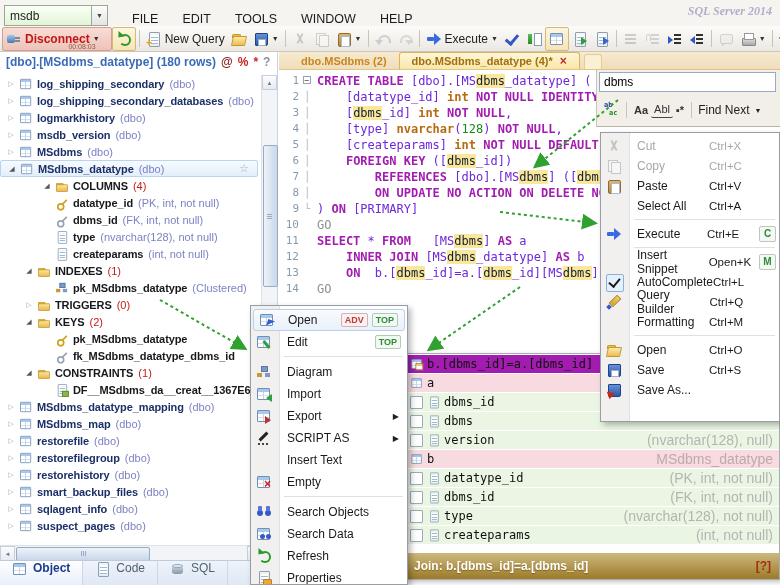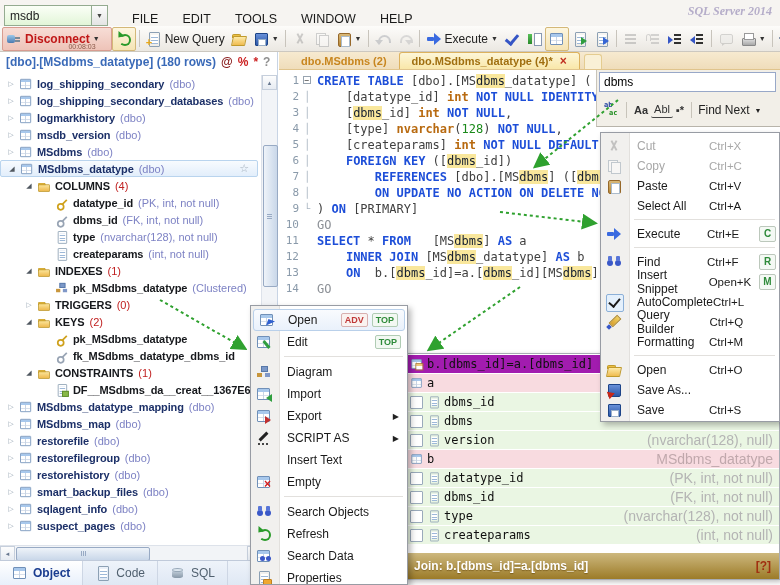--- a/index.html
+++ b/index.html
@@ -129,41 +129,41 @@
   .vscroll{position:absolute;right:0;top:23px;width:16px;height:470px;background:#f2f4f7;border-left:1px solid #dde2ea;box-sizing:border-box}
   .sb-btn{height:15px;background:linear-gradient(#fdfdfd,#e6ebf2);border:1px solid #c6cfdc;font-size:6px;color:#687890;display:flex;align-items:center;justify-content:center;box-sizing:border-box}
   .sb-btn.bottom{position:absolute;bottom:0;left:0;right:0}
   .vthumb{position:absolute;left:1px;top:70px;width:13px;height:140px;background:linear-gradient(to right,#eef3f9,#c9d7e9);border:1px solid #98aac4;border-radius:2px}
   .vthumb::after{content:"";position:absolute;left:3px;top:50%;width:5px;height:1px;background:#98aac4;box-shadow:0 2px #98aac4,0 -2px #98aac4}
   .hscroll{position:absolute;left:0;top:493px;width:262px;height:15px;background:#f2f4f7;border-top:1px solid #dde2ea;box-sizing:border-box;display:flex}
   .hthumb{position:absolute;left:16px;top:1px;width:132px;height:12px;background:linear-gradient(#eef3f9,#c9d7e9);border:1px solid #98aac4;border-radius:2px}
   .hthumb::after{content:"";position:absolute;top:3px;left:50%;width:1px;height:5px;background:#98aac4;box-shadow:2px 0 #98aac4,-2px 0 #98aac4}
   .corner{position:absolute;right:0;top:493px;width:16px;height:15px;background:#eef0f4}
   .panel-tabs{position:absolute;left:0;top:508px;width:278px;height:25px;background:linear-gradient(#eef3fa,#dfe8f4);border-top:1px solid #c0cada;display:flex;box-sizing:border-box}
-  .ptab{display:flex;align-items:center;gap:5px;padding:0 12px;color:#50606f;border-right:1px solid #cdd6e4;font-size:12px}
+  .ptab{display:flex;gap:5px;padding:0 12px;color:#50606f;border-right:1px solid #cdd6e4;font-size:12px}
   .ptab.active{background:linear-gradient(#ffffff,#e8f0fb);color:#1a3c8f;font-weight:bold}
   
   .editor{position:absolute;left:279px;top:52px;width:501px;height:533px;background:#fff}
   .ed-tabs{height:18px;background:linear-gradient(#f7ead0,#efddba);border-bottom:1px solid #e0c48c;display:flex;align-items:flex-end;padding-left:10px;box-sizing:border-box}
   .ed-tab{height:16px;line-height:16px;padding:0 12px;font-size:11px;font-weight:bold;color:#c8861f;white-space:nowrap}
   .ed-tab.active{background:linear-gradient(#fdf6d8,#f9e7a9);border:1px solid #ddb25e;border-bottom:none;border-radius:3px 3px 0 0;color:#a06f10;display:flex;align-items:center;gap:7px}
   .ed-close{color:#c03020;font-weight:bold;font-size:12px}
   .ed-stub{width:16px;height:14px;background:#f9f0d6;border:1px solid #e4cc90;border-bottom:none;border-radius:3px 3px 0 0;margin-left:4px}
   .code{position:absolute;left:0;top:18px;width:501px;height:515px;background:#fff;
         font-family:"DejaVu Sans Mono",monospace;font-size:12px;padding-top:3px;box-sizing:border-box}
   .cl{height:16px;line-height:16px;display:flex;white-space:pre}
   .ln{width:20px;text-align:right;color:#8a9aaa;font-size:11px;flex:none}
   .fold{width:16px;text-align:center;color:#a8b4c0;font-size:10px;flex:none;position:relative}
   .foldbox{position:absolute;left:4px;top:3px;width:8px;height:8px;border:1px solid #98a4b0;background:#fff;
            font:8px/8px "DejaVu Sans Mono",monospace;color:#333;text-align:center;box-sizing:border-box}
   .ltx{padding-left:2px}
-  .seg-k{color:#1d4ed8;font-weight:bold}
+  .seg-k{color:#a21caf;font-weight:bold}
   .seg-t{color:#b86a10;font-weight:bold}
   .seg-n{color:#1a8a1a}
-  .seg-i{color:#404040}
+  .seg-i{color:#6d28d9}
   .seg-g{color:#8c9096}
   .seg-h{background:#f9e79c;color:#141e30}
   
   .search-panel{position:absolute;left:596px;top:70px;width:184px;height:57px;background:#f2efe8;
         border-left:1px solid #c8c4ba;border-bottom:1px solid #b8b4aa;box-sizing:border-box;z-index:4}
   .search-input{position:absolute;left:2px;top:2px;width:177px;height:20px;background:#fff;border:1px solid #98a8c8;
         font:12px "Liberation Sans",sans-serif;padding:0 4px;box-sizing:border-box}
   .search-toolbar{position:absolute;left:0;top:26px;width:184px;height:28px;display:flex;align-items:center;padding-left:3px}
   .st-btn{display:flex;align-items:center;padding:2px 3px;border-radius:2px;color:#333}
   .st-case{font-weight:bold;font-size:11px}
@@ -358,21 +358,21 @@
           <span class="lbl">MSdbms</span>
           <span class="sfx">(dbo)</span>
         </div>
         <div class="trow sel t-table" style="padding-left: 4px;">
           <span class="exp e">◢</span>
           <span class="ic ic-table-icon"></span>
           <span class="lbl">MSdbms_datatype</span>
           <span class="sfx">(dbo)</span>
           <span class="star">☆</span>
         </div>
-        <div class="trow" style="padding-left: 22px;">
+        <div class="trow" style="padding-left: 40px;">
           <span class="exp e">◢</span>
           <span class="ic ic-folder-icon"></span>
           <span class="lbl">COLUMNS</span>
           <span class="cnt">(4)</span>
         </div>
         <div class="trow" style="padding-left: 40px;">
           <span class="exp"></span>
           <span class="ic ic-key-gold-icon"></span>
           <span class="lbl">datatype_id</span>
           <span class="sfx">(PK, int, not null)</span>
@@ -681,26 +681,26 @@
         <div class="m-row">
           <span class="ic ic-table-empty-icon mi"></span>
           <span>Empty</span>
         </div>
         <div class="m-sep"></div>
         <div class="m-row">
           <span class="ic ic-binoculars-icon mi"></span>
           <span>Search Objects</span>
         </div>
         <div class="m-row">
+          <span class="ic ic-search-data-icon mi"></span>
+          <span>Search Data</span>
+        </div>
+        <div class="m-row">
           <span class="ic ic-refresh-icon mi"></span>
           <span>Refresh</span>
-        </div>
-        <div class="m-row">
-          <span class="ic ic-search-data-icon mi"></span>
-          <span>Search Data</span>
         </div>
         <div class="m-row">
           <span class="ic ic-properties-icon mi"></span>
           <span>Properties</span>
         </div>
       </div>
   </div>
 
   <div class="menu edit-menu">
     <div class="m-body" id="edit-menu-body">
@@ -729,26 +729,20 @@
         </div>
         <div class="m-sep"></div>
         <div class="m-row">
           <span class="ic ic-execute-icon mi"></span>
           <span>Execute</span>
           <span class="sc">Ctrl+E</span>
           <span class="kbadge">C</span>
         </div>
         <div class="m-sep"></div>
         <div class="m-row">
-          <span class="ic ic-binoculars-icon mi"></span>
-          <span>Find</span>
-          <span class="sc">Ctrl+F</span>
-          <span class="kbadge">R</span>
-        </div>
-        <div class="m-row">
           <span>Insert Snippet</span>
           <span class="sc">Open+K</span>
           <span class="kbadge">M</span>
         </div>
         <div class="m-row">
           <span class="ic ic-checked-icon mi"></span>
           <span>AutoComplete</span>
           <span class="sc">Ctrl+L</span>
           <span class="kspace"></span>
         </div>
@@ -764,27 +758,27 @@
           <span class="kspace"></span>
         </div>
         <div class="m-sep"></div>
         <div class="m-row">
           <span class="ic ic-folder-open-icon mi"></span>
           <span>Open</span>
           <span class="sc">Ctrl+O</span>
           <span class="kspace"></span>
         </div>
         <div class="m-row">
+          <span class="ic ic-save-icon mi"></span>
+          <span>Save</span>
+          <span class="sc">Ctrl+S</span>
+          <span class="kspace"></span>
+        </div>
+        <div class="m-row">
           <span class="ic ic-save-as-icon mi"></span>
           <span>Save As...</span>
           <span class="sc"></span>
           <span class="kspace"></span>
         </div>
-        <div class="m-row">
-          <span class="ic ic-save-icon mi"></span>
-          <span>Save</span>
-          <span class="sc">Ctrl+S</span>
-          <span class="kspace"></span>
-        </div>
       </div>
   </div>
 
 </div>
 
 </body></html>

